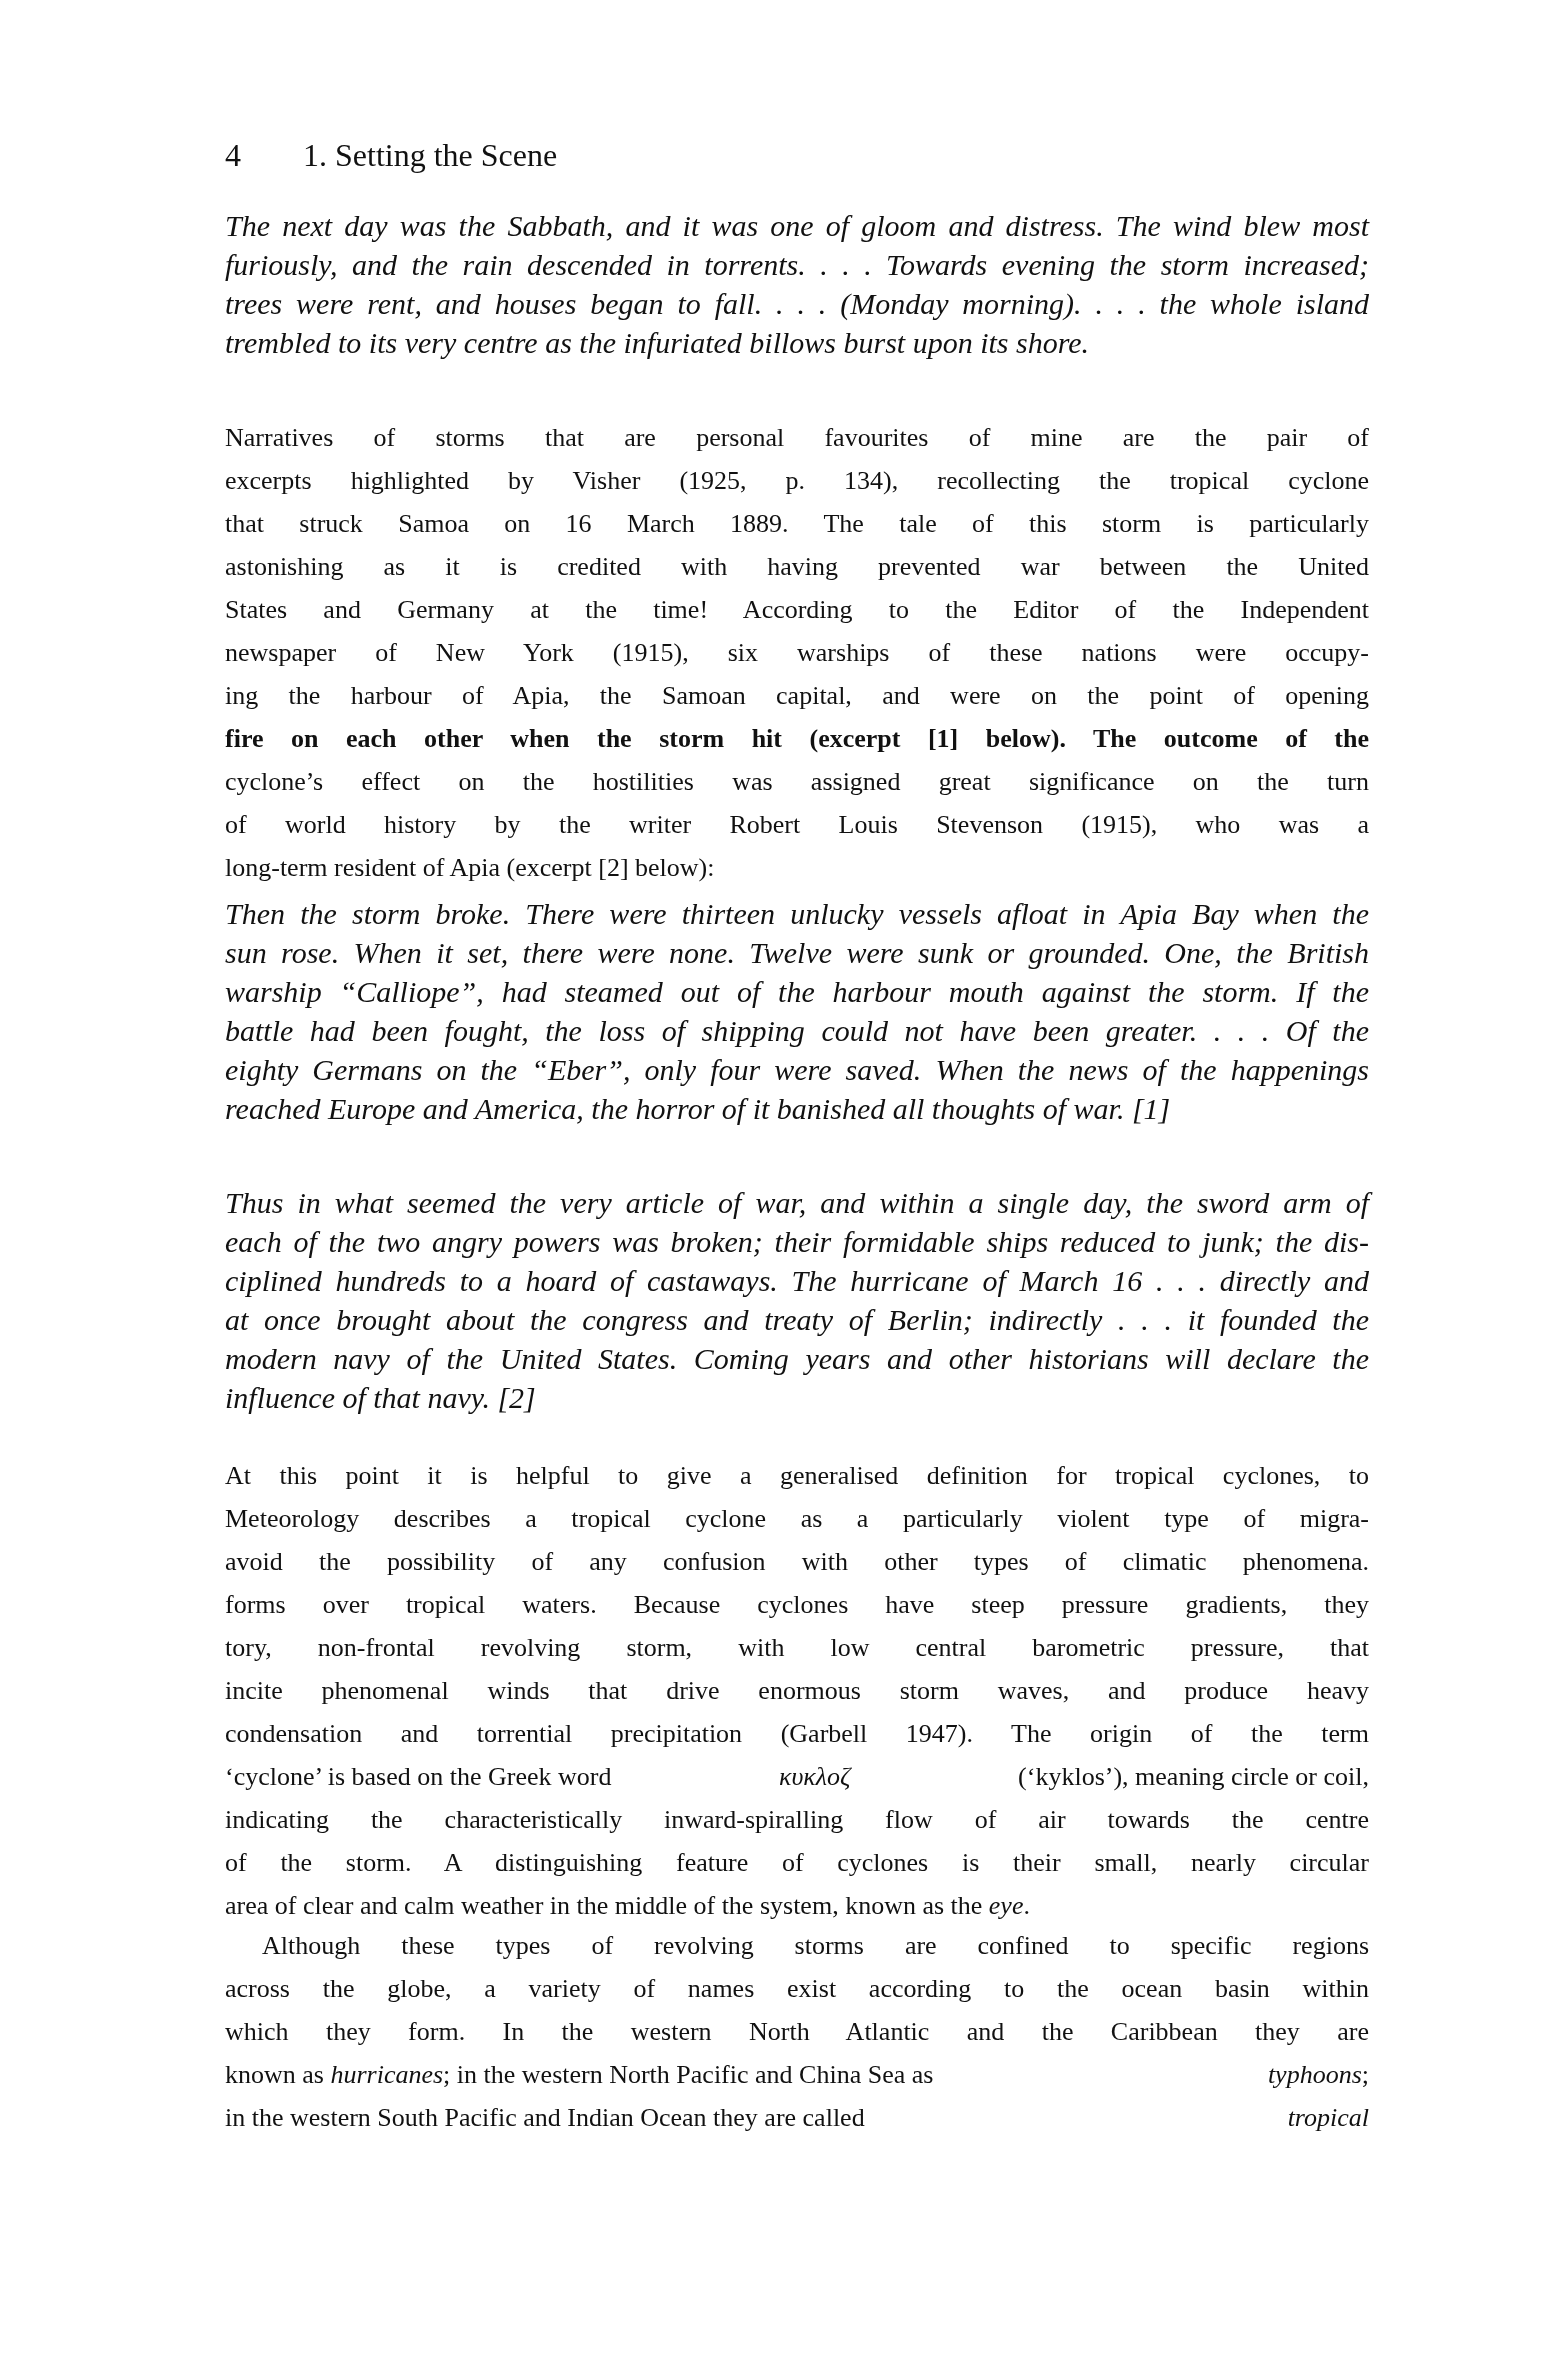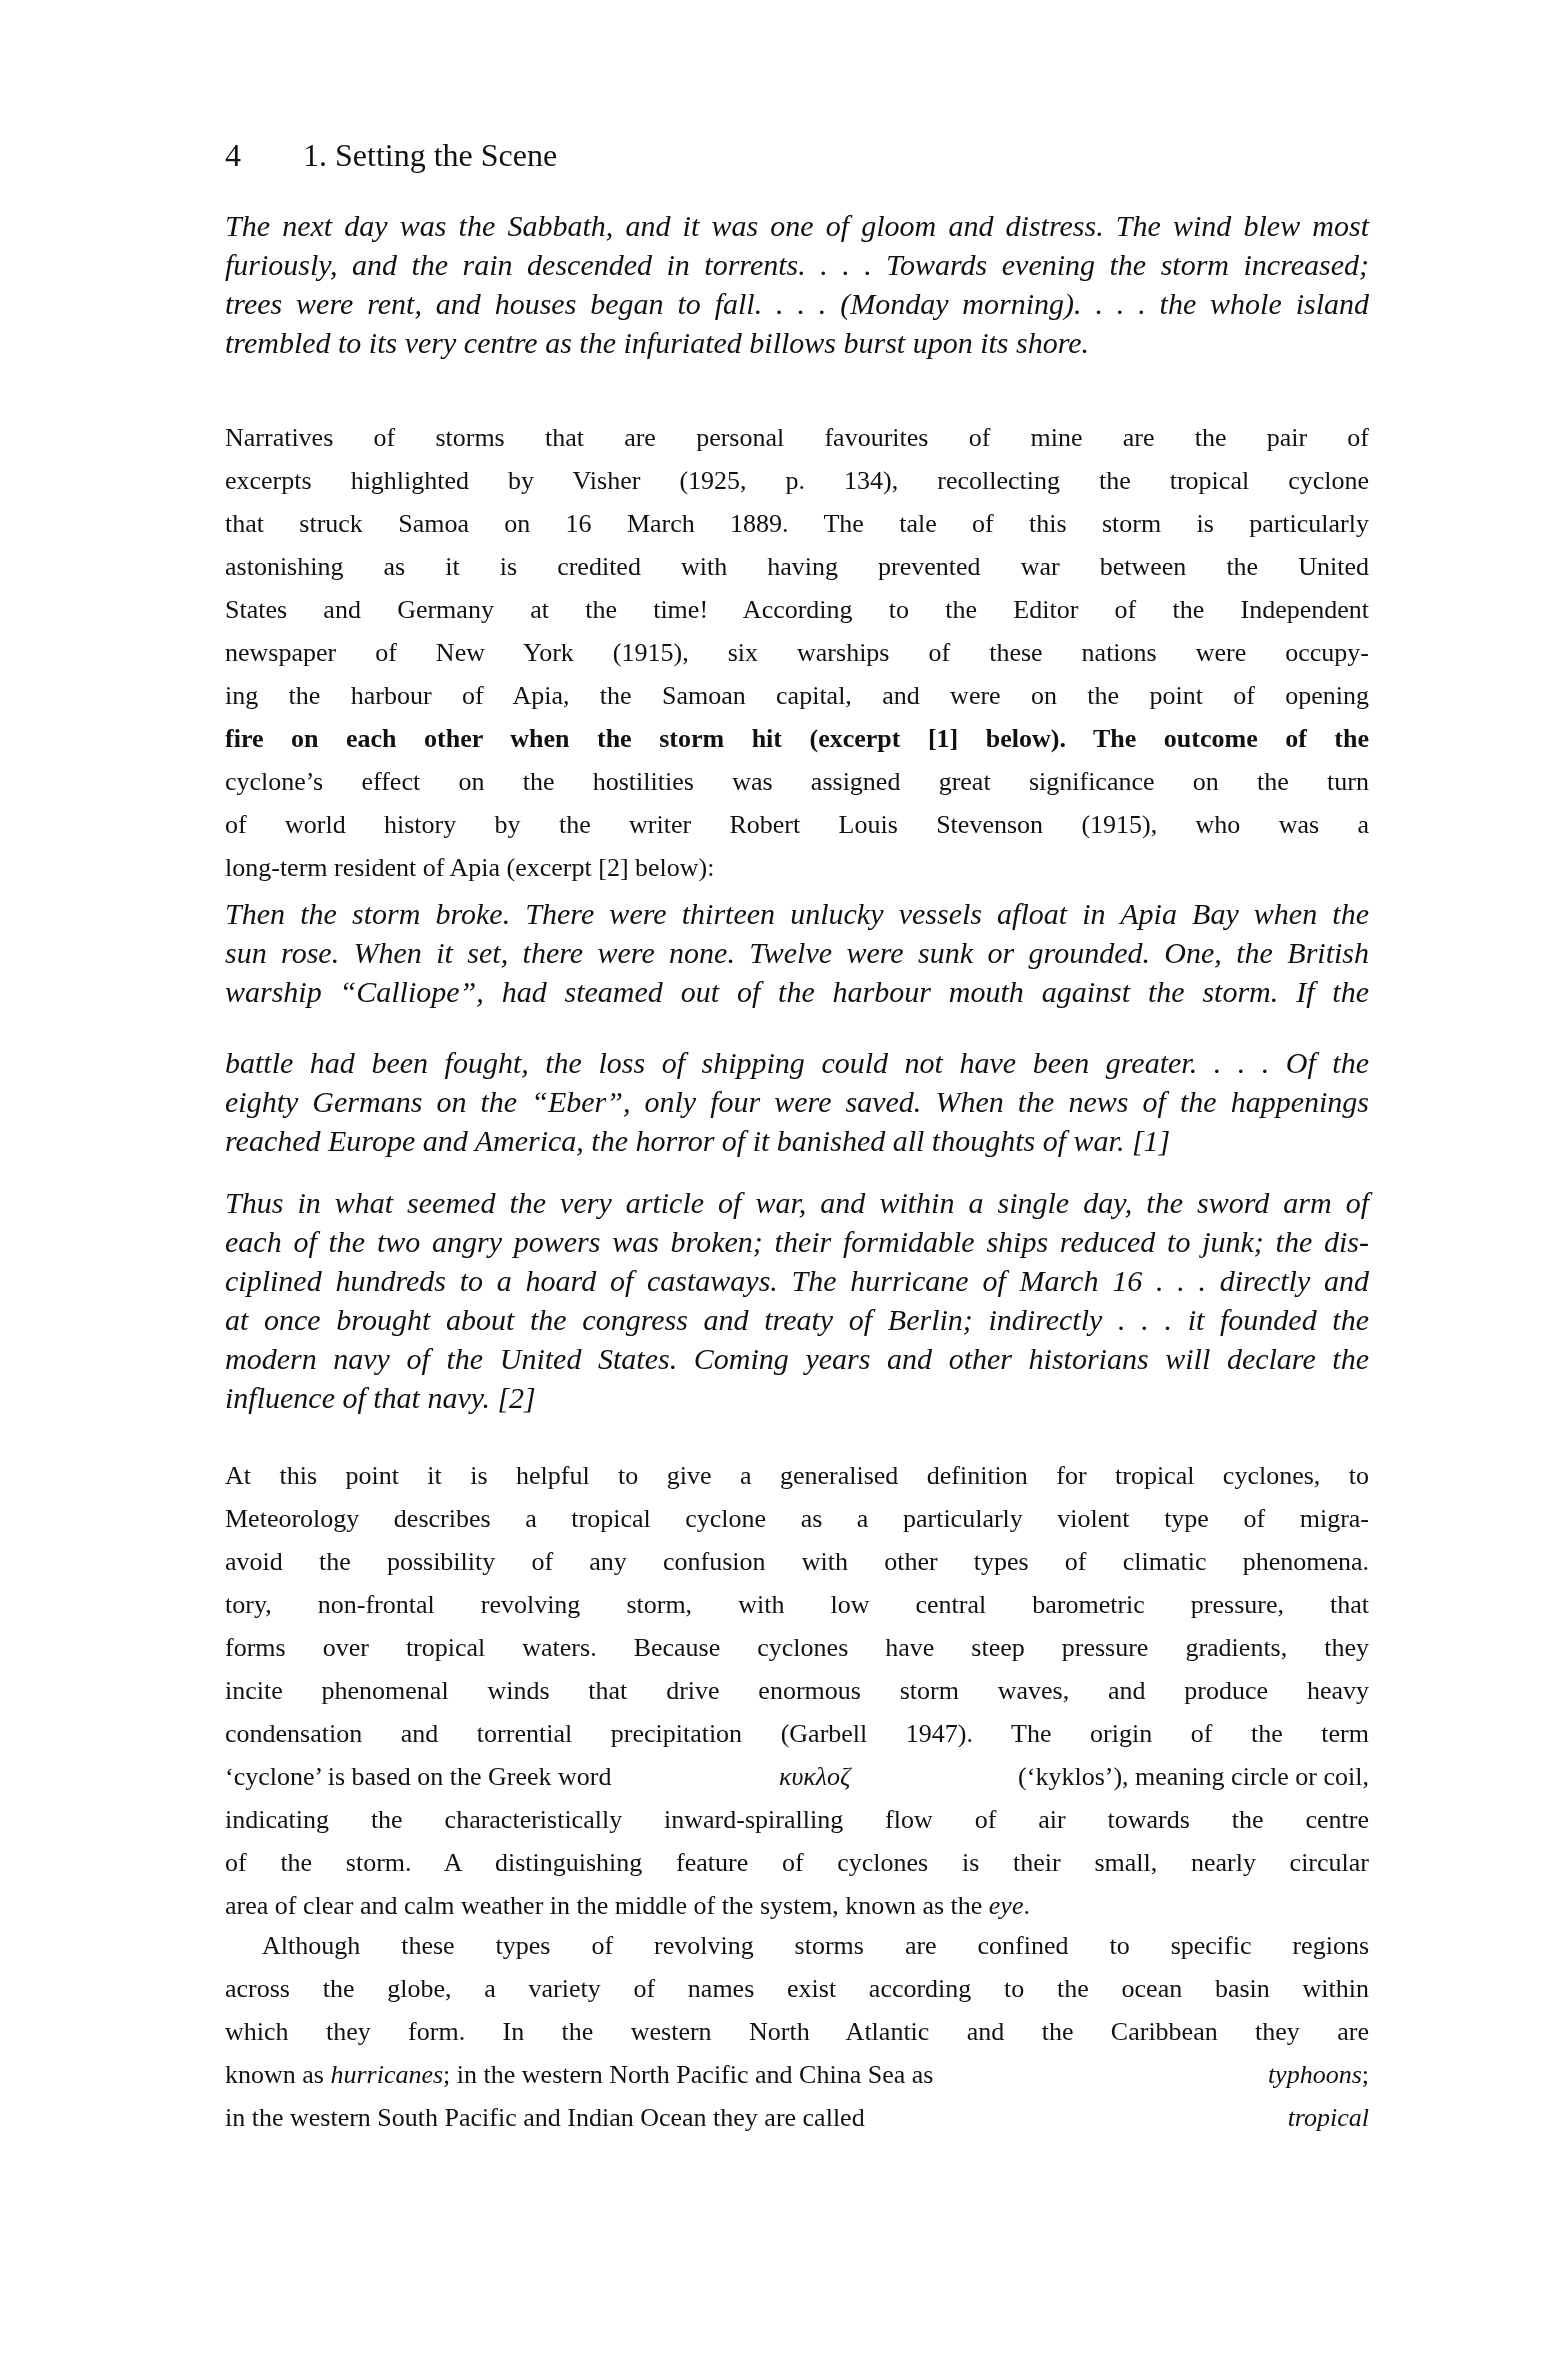--- a/index.html
+++ b/index.html
@@ -44,40 +44,40 @@
     <span class="line" style="white-space: nowrap; font-weight: bold;">fire on each other when the storm hit (excerpt [1] below). The outcome of the</span>
     <span class="line" style="white-space: nowrap;">cyclone’s effect on the hostilities was assigned great significance on the turn</span>
     <span class="line" style="white-space: nowrap;">of world history by the writer Robert Louis Stevenson (1915), who was a</span>
     <span class="line last" style="white-space: nowrap;">long-term resident of Apia (excerpt [2] below):</span>
   </div>
 
   <div class="block quote" style="top:894px;">
     <span class="line" style="white-space: nowrap;">Then the storm broke. There were thirteen unlucky vessels afloat in Apia Bay when the</span>
     <span class="line" style="white-space: nowrap;">sun rose. When it set, there were none. Twelve were sunk or grounded. One, the British</span>
     <span class="line" style="white-space: nowrap;">warship “Calliope”, had steamed out of the harbour mouth against the storm. If the</span>
-    <span class="line" style="white-space: nowrap; margin-top: 32px;">battle had been fought, the loss of shipping could not have been greater. . . . Of the</span>
+    <span class="line" style="white-space: nowrap;">battle had been fought, the loss of shipping could not have been greater. . . . Of the</span>
     <span class="line" style="white-space: nowrap;">eighty Germans on the “Eber”, only four were saved. When the news of the happenings</span>
     <span class="line last" style="white-space: nowrap;">reached Europe and America, the horror of it banished all thoughts of war. [1]</span>
   </div>
 
   <div class="block quote" style="top:1183px;">
     <span class="line" style="white-space: nowrap;">Thus in what seemed the very article of war, and within a single day, the sword arm of</span>
     <span class="line" style="white-space: nowrap;">each of the two angry powers was broken; their formidable ships reduced to junk; the dis-</span>
     <span class="line" style="white-space: nowrap;">ciplined hundreds to a hoard of castaways. The hurricane of March 16 . . . directly and</span>
     <span class="line" style="white-space: nowrap;">at once brought about the congress and treaty of Berlin; indirectly . . . it founded the</span>
     <span class="line" style="white-space: nowrap;">modern navy of the United States. Coming years and other historians will declare the</span>
     <span class="line last" style="white-space: nowrap;">influence of that navy. [2]</span>
   </div>
 
   <div class="block body" style="top:1454px;">
     <span class="line" style="white-space: nowrap;">At this point it is helpful to give a generalised definition for tropical cyclones, to</span>
     <span class="line" style="white-space: nowrap;">Meteorology describes a tropical cyclone as a particularly violent type of migra-</span>
     <span class="line" style="white-space: nowrap;">avoid the possibility of any confusion with other types of climatic phenomena.</span>
+    <span class="line" style="white-space: nowrap;">forms over tropical waters. Because cyclones have steep pressure gradients, they</span>
     <span class="line" style="white-space: nowrap;">tory, non-frontal revolving storm, with low central barometric pressure, that</span>
-    <span class="line" style="white-space: nowrap;">forms over tropical waters. Because cyclones have steep pressure gradients, they</span>
     <span class="line" style="white-space: nowrap;">incite phenomenal winds that drive enormous storm waves, and produce heavy</span>
     <span class="line" style="white-space: nowrap;">condensation and torrential precipitation (Garbell 1947). The origin of the term</span>
     <span class="line jl" style="white-space: nowrap;">
       <span>‘cyclone’ is based on the Greek word</span>
       <span class="it">κυκλοζ</span>
       <span>(‘kyklos’), meaning circle or coil,</span>
     </span>
     <span class="line" style="white-space: nowrap;">indicating the characteristically inward-spiralling flow of air towards the centre</span>
     <span class="line" style="white-space: nowrap;">of the storm. A distinguishing feature of cyclones is their small, nearly circular</span>
     <span class="line last" style="white-space: nowrap;"><span>area of clear and calm weather in the middle of the system, known as the</span> <span class="it">eye</span><span>.</span></span>

